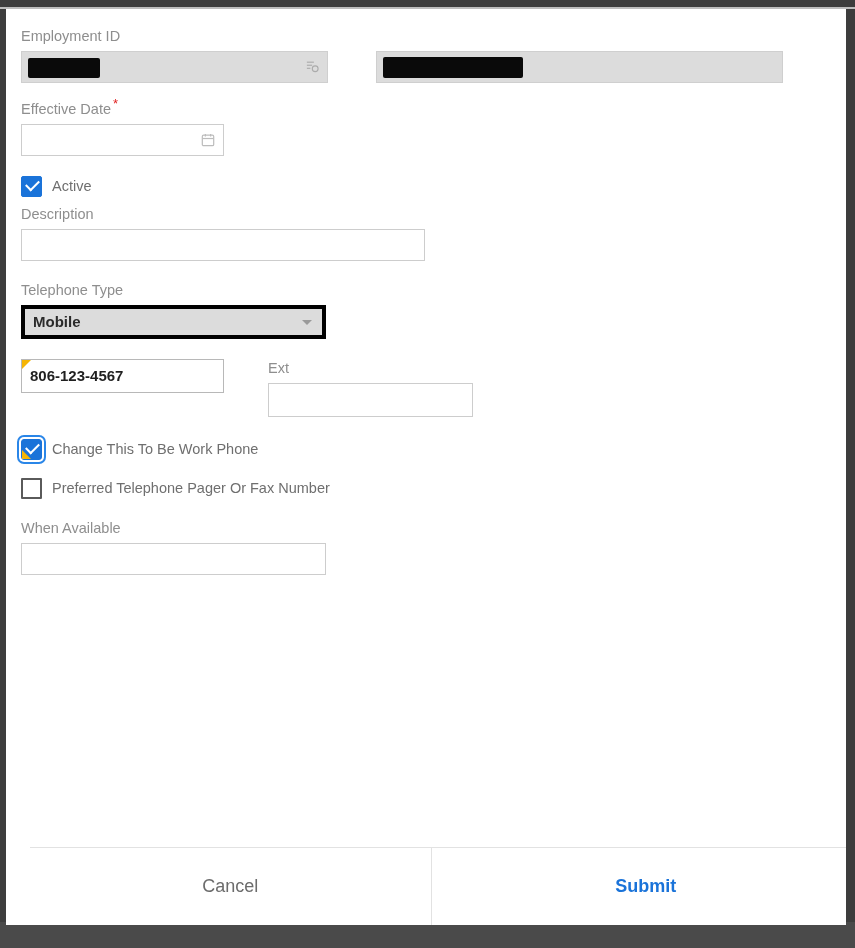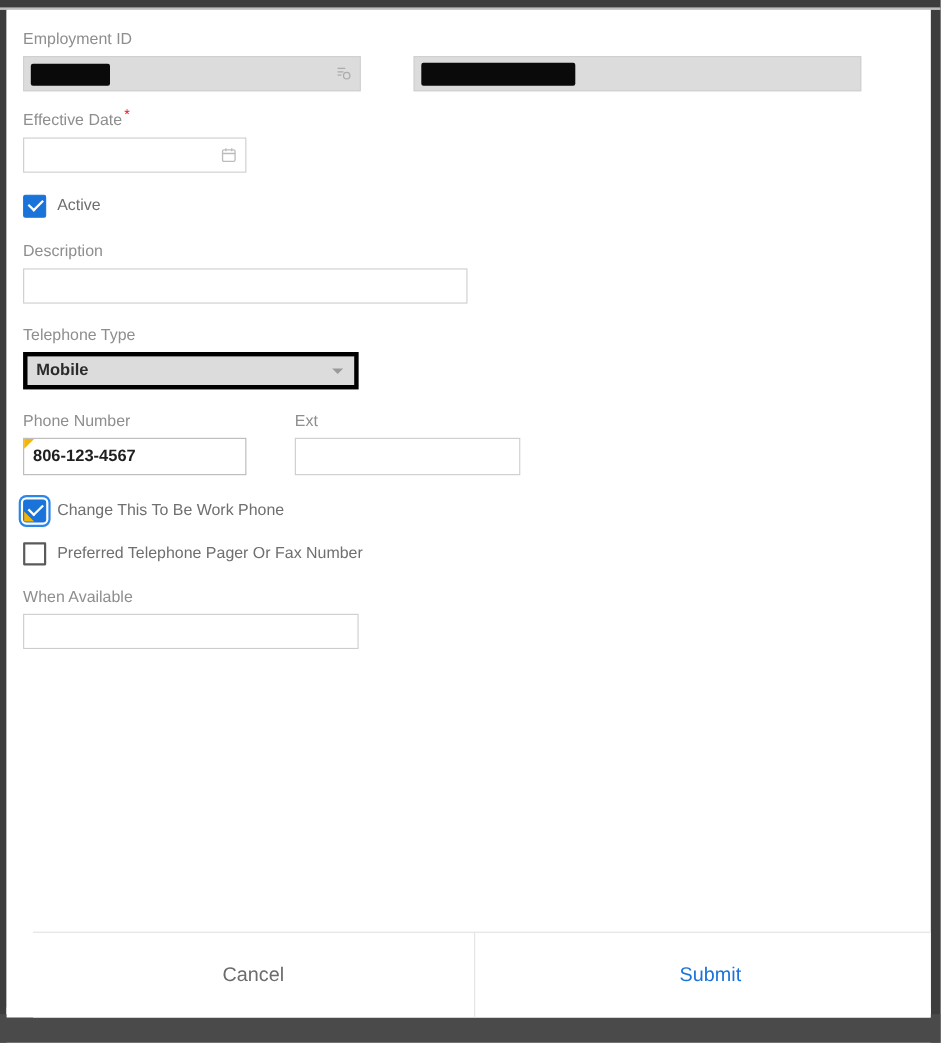--- a/index.html
+++ b/index.html
@@ -332,21 +332,21 @@
     font-size: 18px;
     cursor: pointer;
     user-select: none;
   }
   .footer-btn.cancel {
     color: #6c6c6c;
     border-right: 1px solid #e2e2e2;
   }
   .footer-btn.submit {
     color: #1a73d9;
-    font-weight: normal;
+    font-weight: bold;
     padding-left: 14px;
   }
 </style>
 </head>
 <body>
 
 <div id="page">
 
   <div class="bg-strip-top"></div>
   <div class="bg-strip-top-line"></div>
@@ -398,21 +398,21 @@
                 <rect x="1.5" y="2.5" width="13" height="12" rx="1.5" fill="none" stroke="#7c7c7c" stroke-width="1.4"></rect>
                 <line x1="1.5" y1="6.3" x2="14.5" y2="6.3" stroke="#7c7c7c" stroke-width="1.4"></line>
                 <line x1="5" y1="1" x2="5" y2="4" stroke="#7c7c7c" stroke-width="1.4"></line>
                 <line x1="11" y1="1" x2="11" y2="4" stroke="#7c7c7c" stroke-width="1.4"></line>
               </svg>
             </span>
           </div>
         </div>
       </div>
 
-      <div class="cb-row" style="margin-top:20px; margin-bottom:22px;">
+      <div class="cb-row" style="margin-top:20px; margin-bottom:8px;">
         <span class="cb checked">
           <span class="tick"></span>
         </span>
         <span class="cb-label">Active</span>
       </div>
 
       <div class="row">
         <label class="fld-label">Description</label>
         <div class="txt-input w-desc"></div>
       </div>
@@ -420,21 +420,20 @@
       <div class="row" style="margin-top:20px;">
         <label class="fld-label">Telephone Type</label>
         <div class="sel">
           <span>Mobile</span>
           <span class="caret"></span>
         </div>
       </div>
 
       <div class="phone-row" style="margin-top:20px;">
         <div class="phone-col-1">
-          <label class="fld-label">Phone Number</label>
           <div class="phone-input">
             <span class="dirty-corner-tl"></span>
             <span>806-123-4567</span>
           </div>
         </div>
         <div class="phone-col-2">
           <label class="fld-label">Ext</label>
           <div class="ext-input"></div>
         </div>
       </div>

